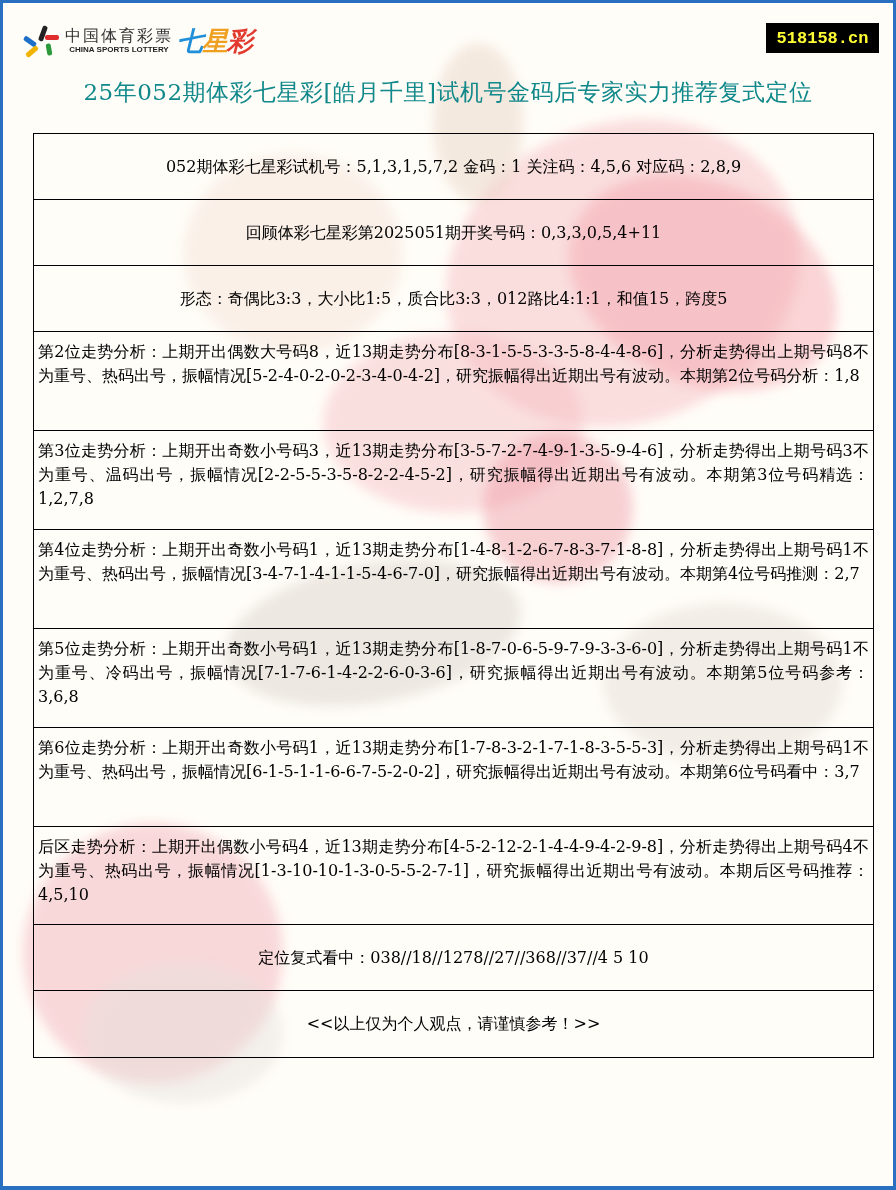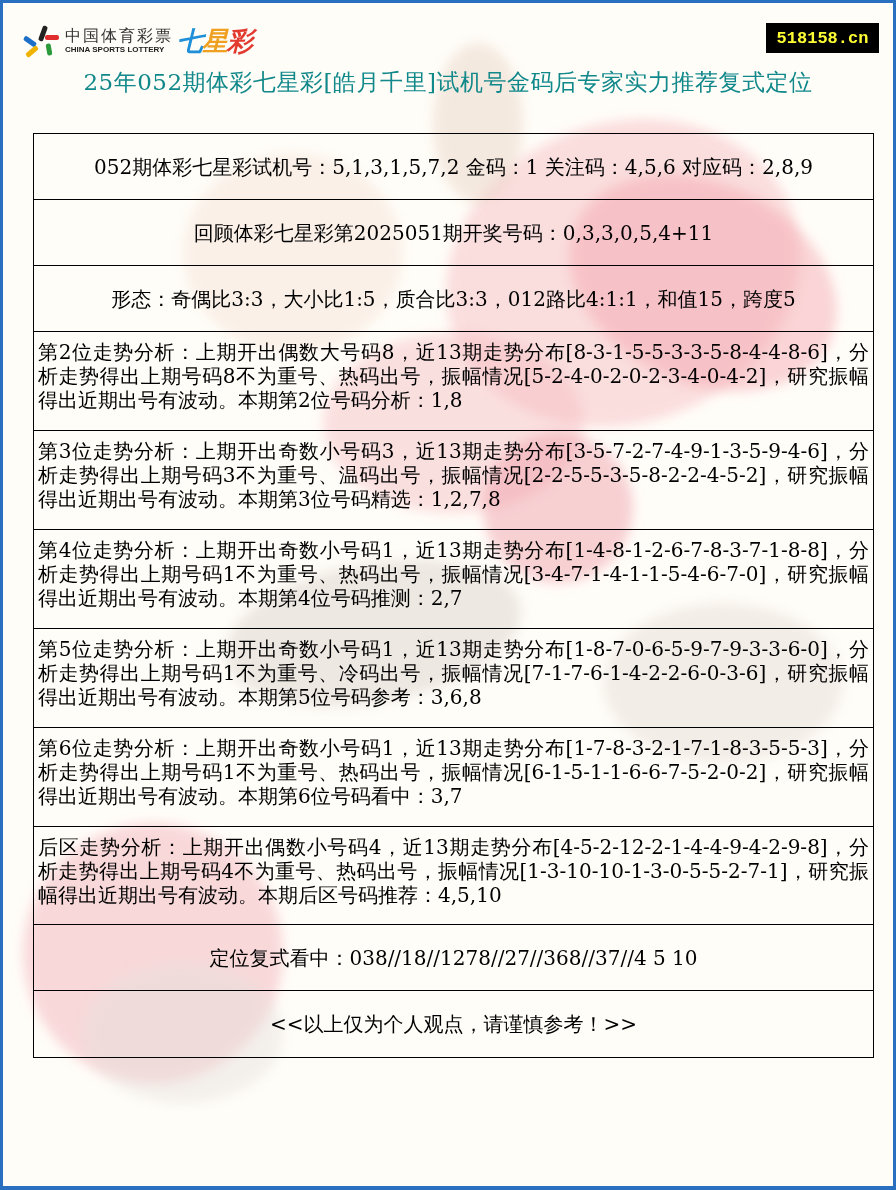--- a/index.html
+++ b/index.html
@@ -34,46 +34,46 @@
 
     .header { position: absolute; left: 0; top: 0; width: 890px; height: 110px; }
     .logo { position: absolute; left: 18px; top: 18px; display: flex; align-items: center; height: 40px; }
     .logo-mark { width: 42px; height: 36px; position: relative; }
     .logo-mark span { position: absolute; height: 5px; border-radius: 2px; }
     .lm1 { background: #222; width: 16px; left: 14px; top: 8px; transform: rotate(-70deg); }
     .lm2 { background: #e02d2d; width: 14px; left: 24px; top: 12px; }
     .lm3 { background: #1d6fc8; width: 14px; left: 2px; top: 16px; transform: rotate(35deg); }
     .lm4 { background: #f0b400; width: 14px; left: 4px; top: 26px; transform: rotate(-40deg); }
     .lm5 { background: #2a9a3a; width: 12px; left: 22px; top: 24px; transform: rotate(80deg); }
-    .logo-text { display: flex; flex-direction: column; margin-left: 2px; }
+    .logo-text { display: flex; flex-direction: column; margin-left: 2px; align-items: center; }
     .logo-cn { font-family: "DejaVu Sans", sans-serif; font-size: 16px; color: #333; letter-spacing: 2px; line-height: 18px; }
     .logo-en { font-family: Liberation Sans, sans-serif; font-size: 8px; font-weight: bold; color: #222; line-height: 10px; }
     .logo-brand { margin-left: 4px; font-family: "DejaVu Sans", sans-serif; font-size: 26px; font-weight: bold; font-style: italic; line-height: 34px; letter-spacing: -1px; }
     .logo-brand .c1 { color: #1e8fd8; }
     .logo-brand .c2 { color: #f0a020; }
     .logo-brand .c3 { color: #e23a2e; }
 
     .site-badge {
       position: absolute; left: 763px; top: 20px; width: 113px; height: 30px;
       background: #000; color: #ffff33;
       font-family: Liberation Mono, monospace; font-size: 17px; font-weight: bold;
       display: flex; align-items: center; justify-content: center;
     }
     .page-title {
-      position: absolute; left: 0; top: 64px; width: 890px; text-align: center;
+      position: absolute; left: 0; top: 74px; width: 890px; text-align: center;
       font-size: 23px; color: #11888a; letter-spacing: .5px; white-space: nowrap;
     }
 
     .panel {
       position: absolute; left: 30px; top: 130px; width: 841px;
       border: 1px solid #000; box-sizing: border-box;
     }
     .row {
       border-bottom: 1px solid #000; box-sizing: border-box;
-      font-size: 20px; color: #000; line-height: 24px;
+      font-size: 16px; color: #000; line-height: 24px;
     }
     .row:last-child { border-bottom: none; }
     .row.center {
       height: 66px; display: flex; align-items: center; justify-content: center;
       text-align: center;
     }
     .row.analysis { height: 99px; padding: 8px 4px 0 4px; text-align: justify; }
     .row.analysis.r-last { height: 98px; }
   </style>
 </head>

